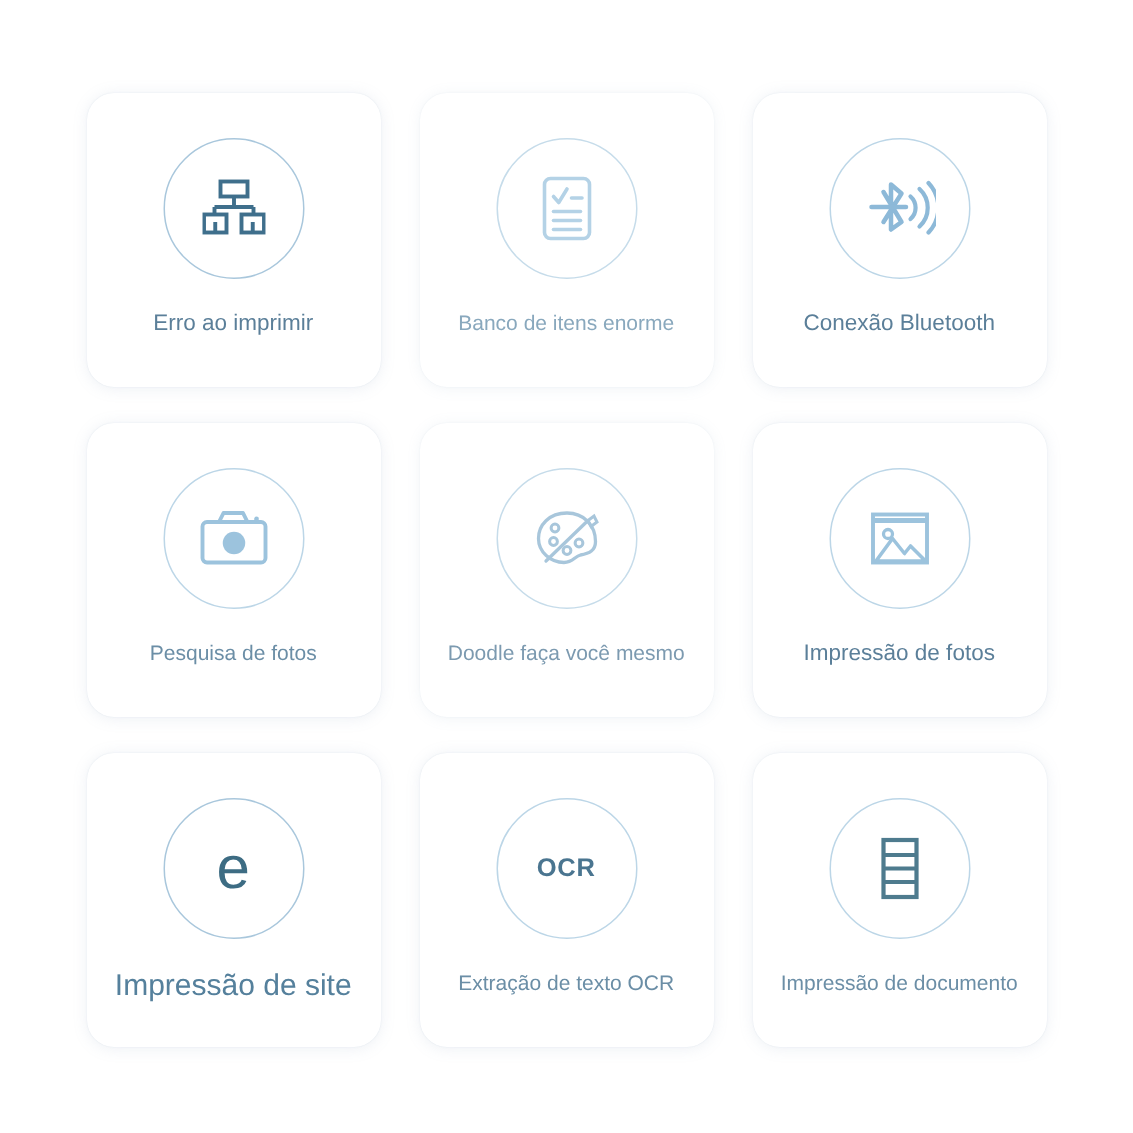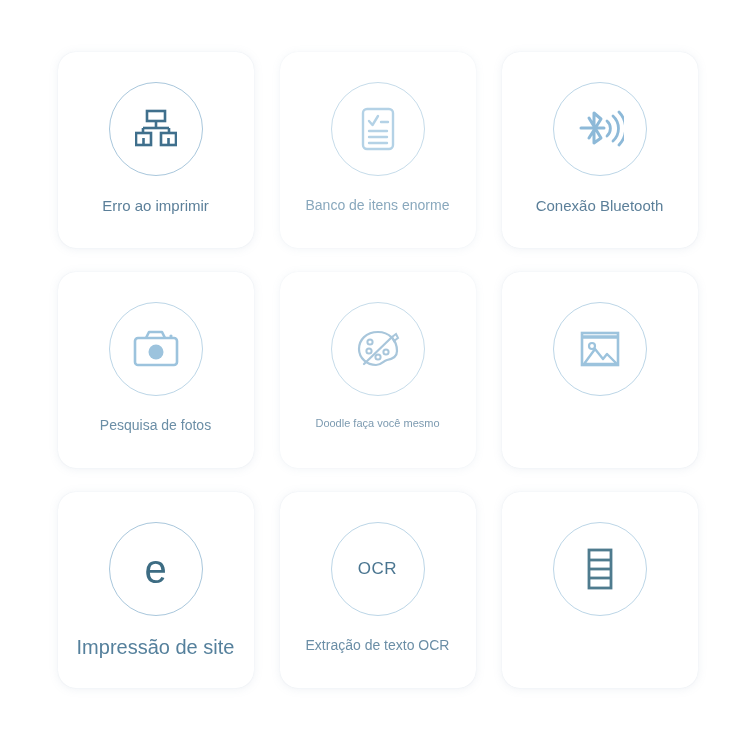--- a/index.html
+++ b/index.html
@@ -9,21 +9,21 @@
   body {
     width: 755px;
     height: 755px;
     background: #ffffff;
     font-family: "Liberation Sans", sans-serif;
     overflow: hidden;
   }
   #grid {
     position: absolute;
     left: 0;
-    top: 8px;
+    top: 18px;
     width: 755px;
     height: 721px;
     display: grid;
     grid-template-columns: repeat(3, 196px);
     grid-template-rows: repeat(3, 196px);
     column-gap: 26px;
     row-gap: 24px;
     justify-content: center;
     align-content: center;
     padding-top: 2px;
@@ -76,33 +76,33 @@
     font-size: 40px;
     line-height: 1;
     font-weight: 400;
   }
   .ocr-glyph {
     font-family: "Liberation Sans", sans-serif;
     color: #4a7590;
     font-size: 17px;
     letter-spacing: 0.5px;
     line-height: 1;
-    font-weight: 400;
+    font-weight: 700;
   }
   .card-label {
     margin-top: 21px;
     text-align: center;
     color: #5b7f99;
     font-size: 15px;
     font-weight: 400;
     line-height: 1.2;
     white-space: nowrap;
   }
   .card-label.sm {
-    font-size: 11px;
+    font-size: 14px;
     color: #7c9ab0;
     text-align: center;
   }
   .card-label.md {
     font-size: 14px;
     color: #6b8ea6;
   }
   .card-label.lg {
     font-size: 20px;
     color: #55809c;
@@ -202,20 +202,21 @@
     <div class="icon-circle light">
       <span class="glyph">
         <svg width="42" height="40" viewBox="0 0 42 40">
           <rect x="3" y="4" width="36" height="32" fill="none" stroke="#9cc3dd" stroke-width="2.6"></rect>
           <line x1="3" y1="8" x2="39" y2="8" stroke="#9cc3dd" stroke-width="3.4"></line>
           <circle cx="13" cy="17" r="3" fill="none" stroke="#9cc3dd" stroke-width="2.2"></circle>
           <path d="M5 35 L16 20 L24 30 L28 25 L38 35 Z" fill="none" stroke="#9cc3dd" stroke-width="2.4" stroke-linejoin="round"></path>
         </svg>
       </span>
     </div>
+    <div class="card-label">Impressão de fotos</div>
   </div>
 
   <div class="card">
     <div class="icon-circle">
       <span class="glyph">
         <span class="letter-glyph">e</span>
       </span>
     </div>
     <div class="card-label lg">Impressão de site</div>
   </div>
@@ -233,15 +234,16 @@
     <div class="icon-circle light">
       <span class="glyph">
         <svg width="30" height="42" viewBox="0 0 30 42">
           <rect x="4" y="2" width="22" height="38" fill="none" stroke="#4e7b8e" stroke-width="2.8"></rect>
           <line x1="4" y1="12" x2="26" y2="12" stroke="#4e7b8e" stroke-width="2.8"></line>
           <line x1="4" y1="21" x2="26" y2="21" stroke="#4e7b8e" stroke-width="2.8"></line>
           <line x1="4" y1="30" x2="26" y2="30" stroke="#4e7b8e" stroke-width="2.8"></line>
         </svg>
       </span>
     </div>
+    <div class="card-label md">Impressão de documento</div>
   </div>
 
 </div>
 
 </body></html>

